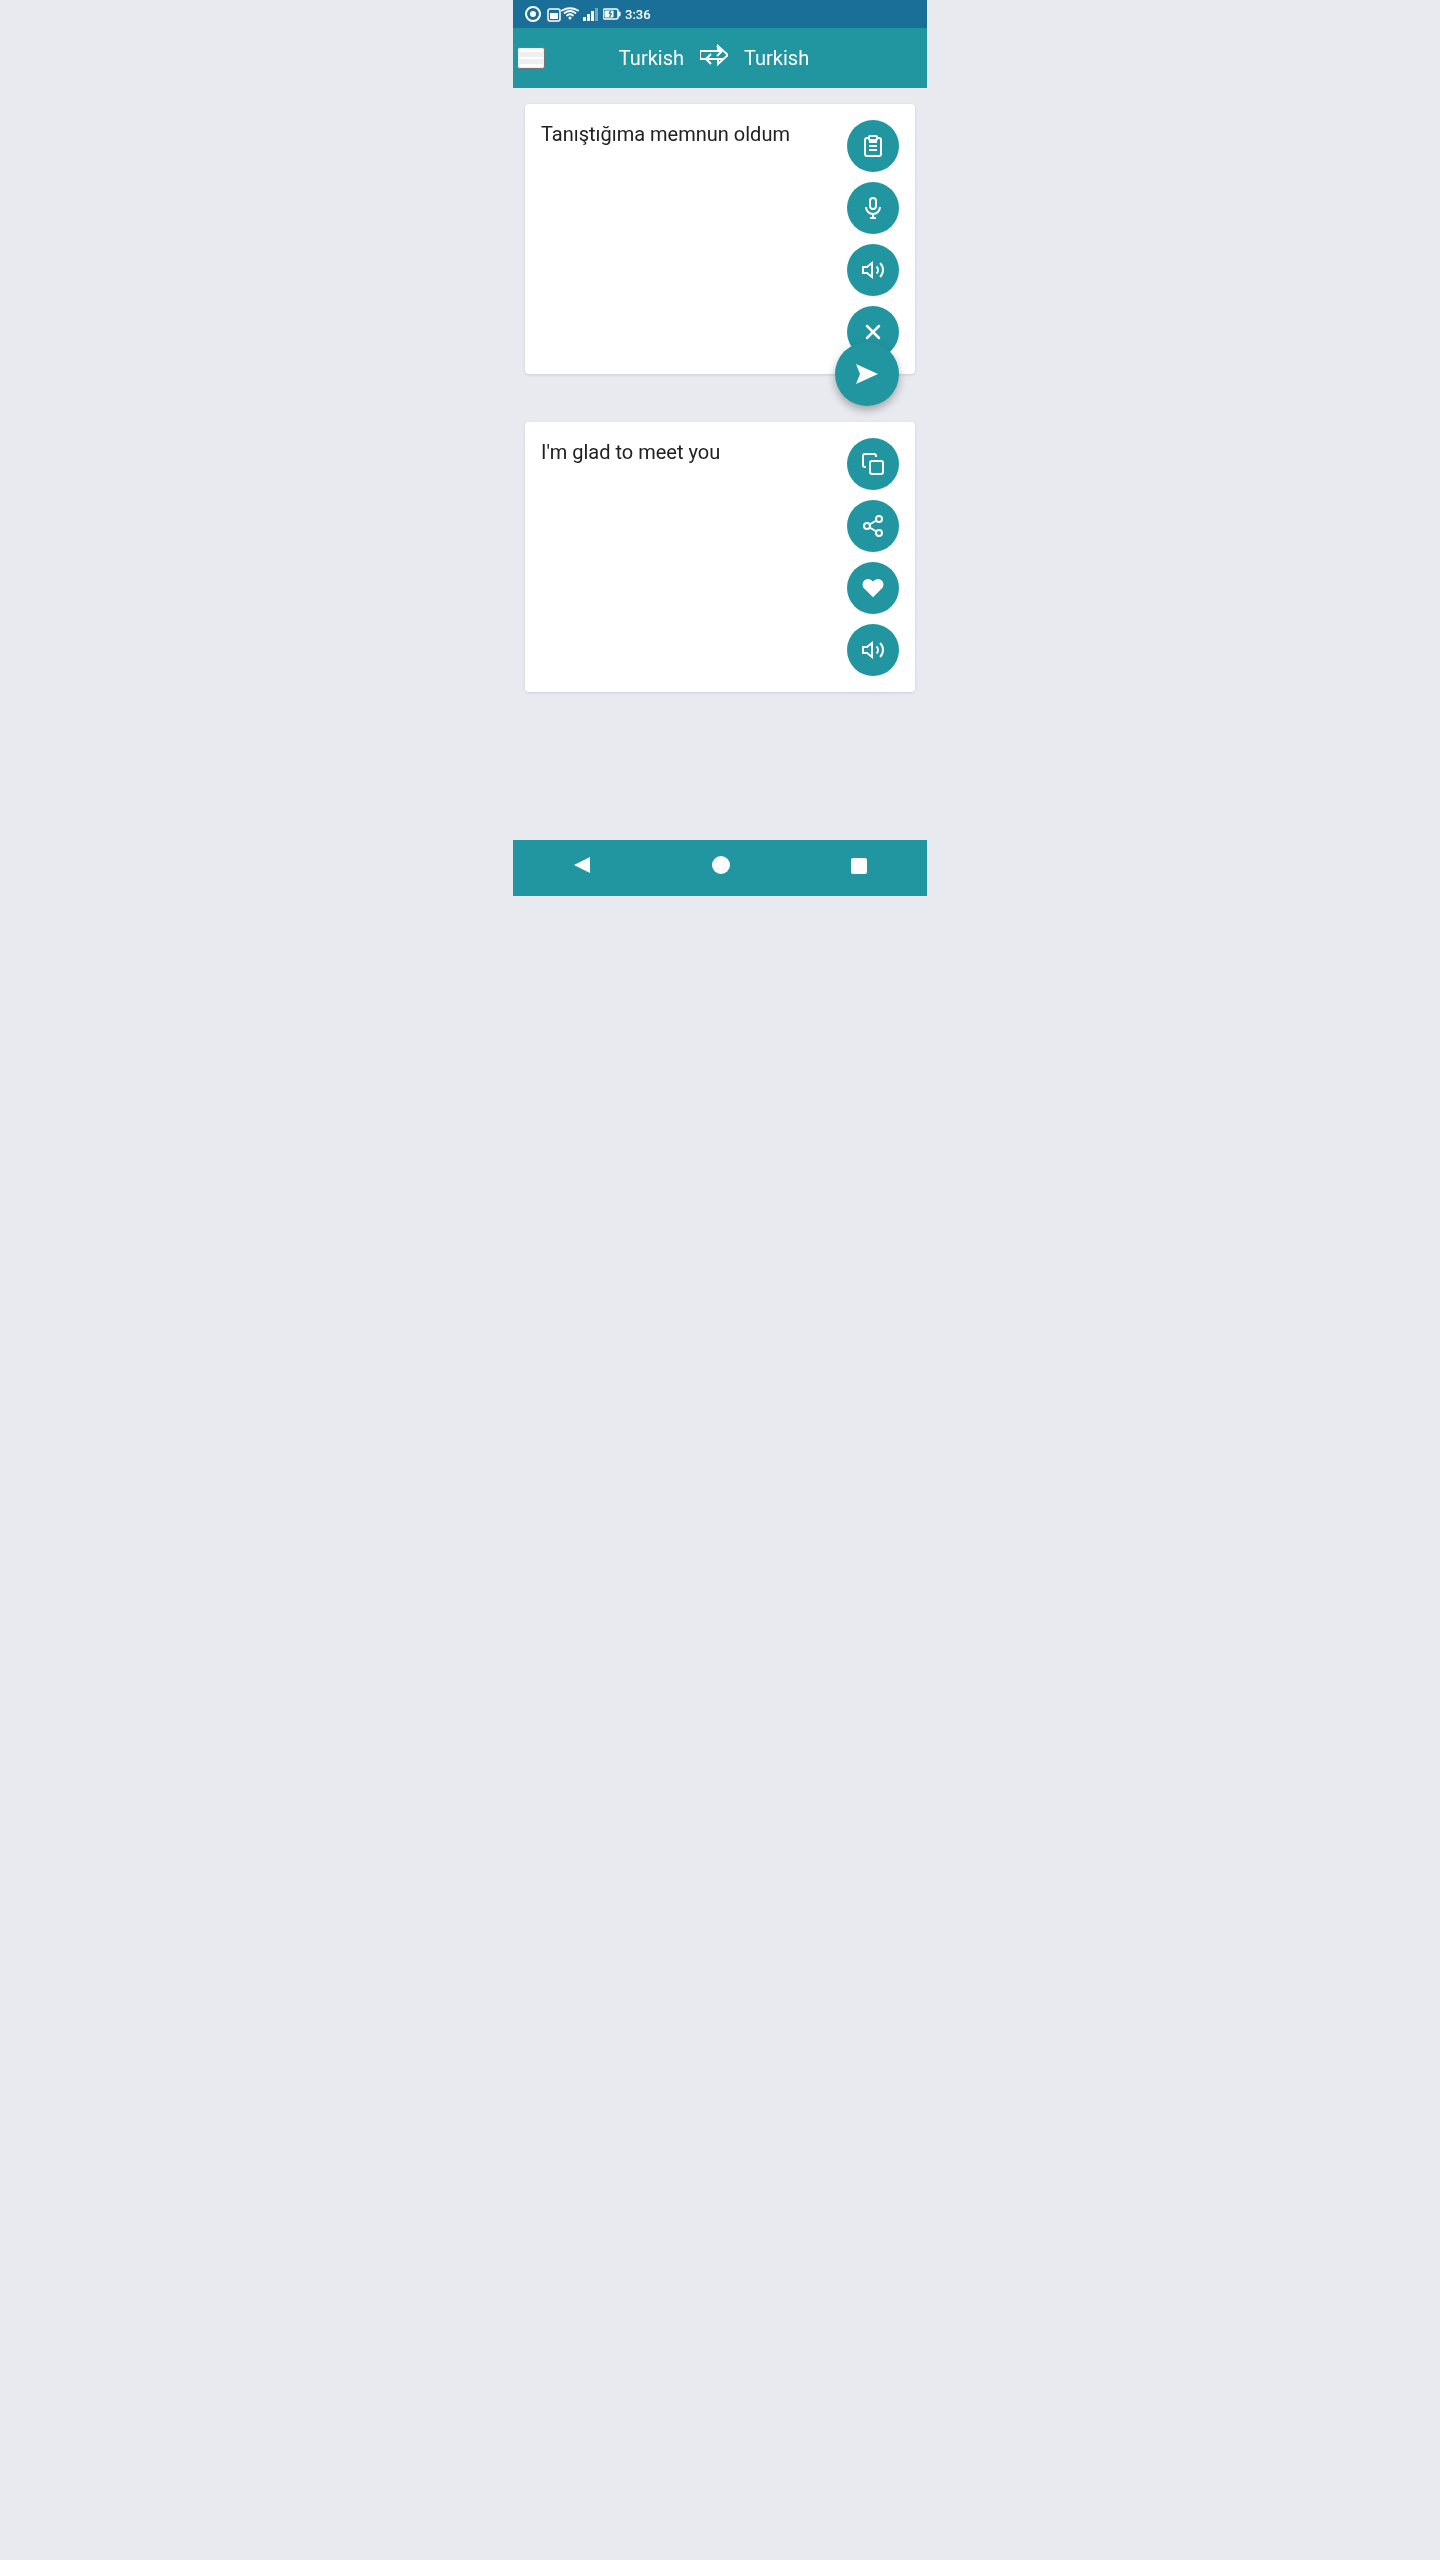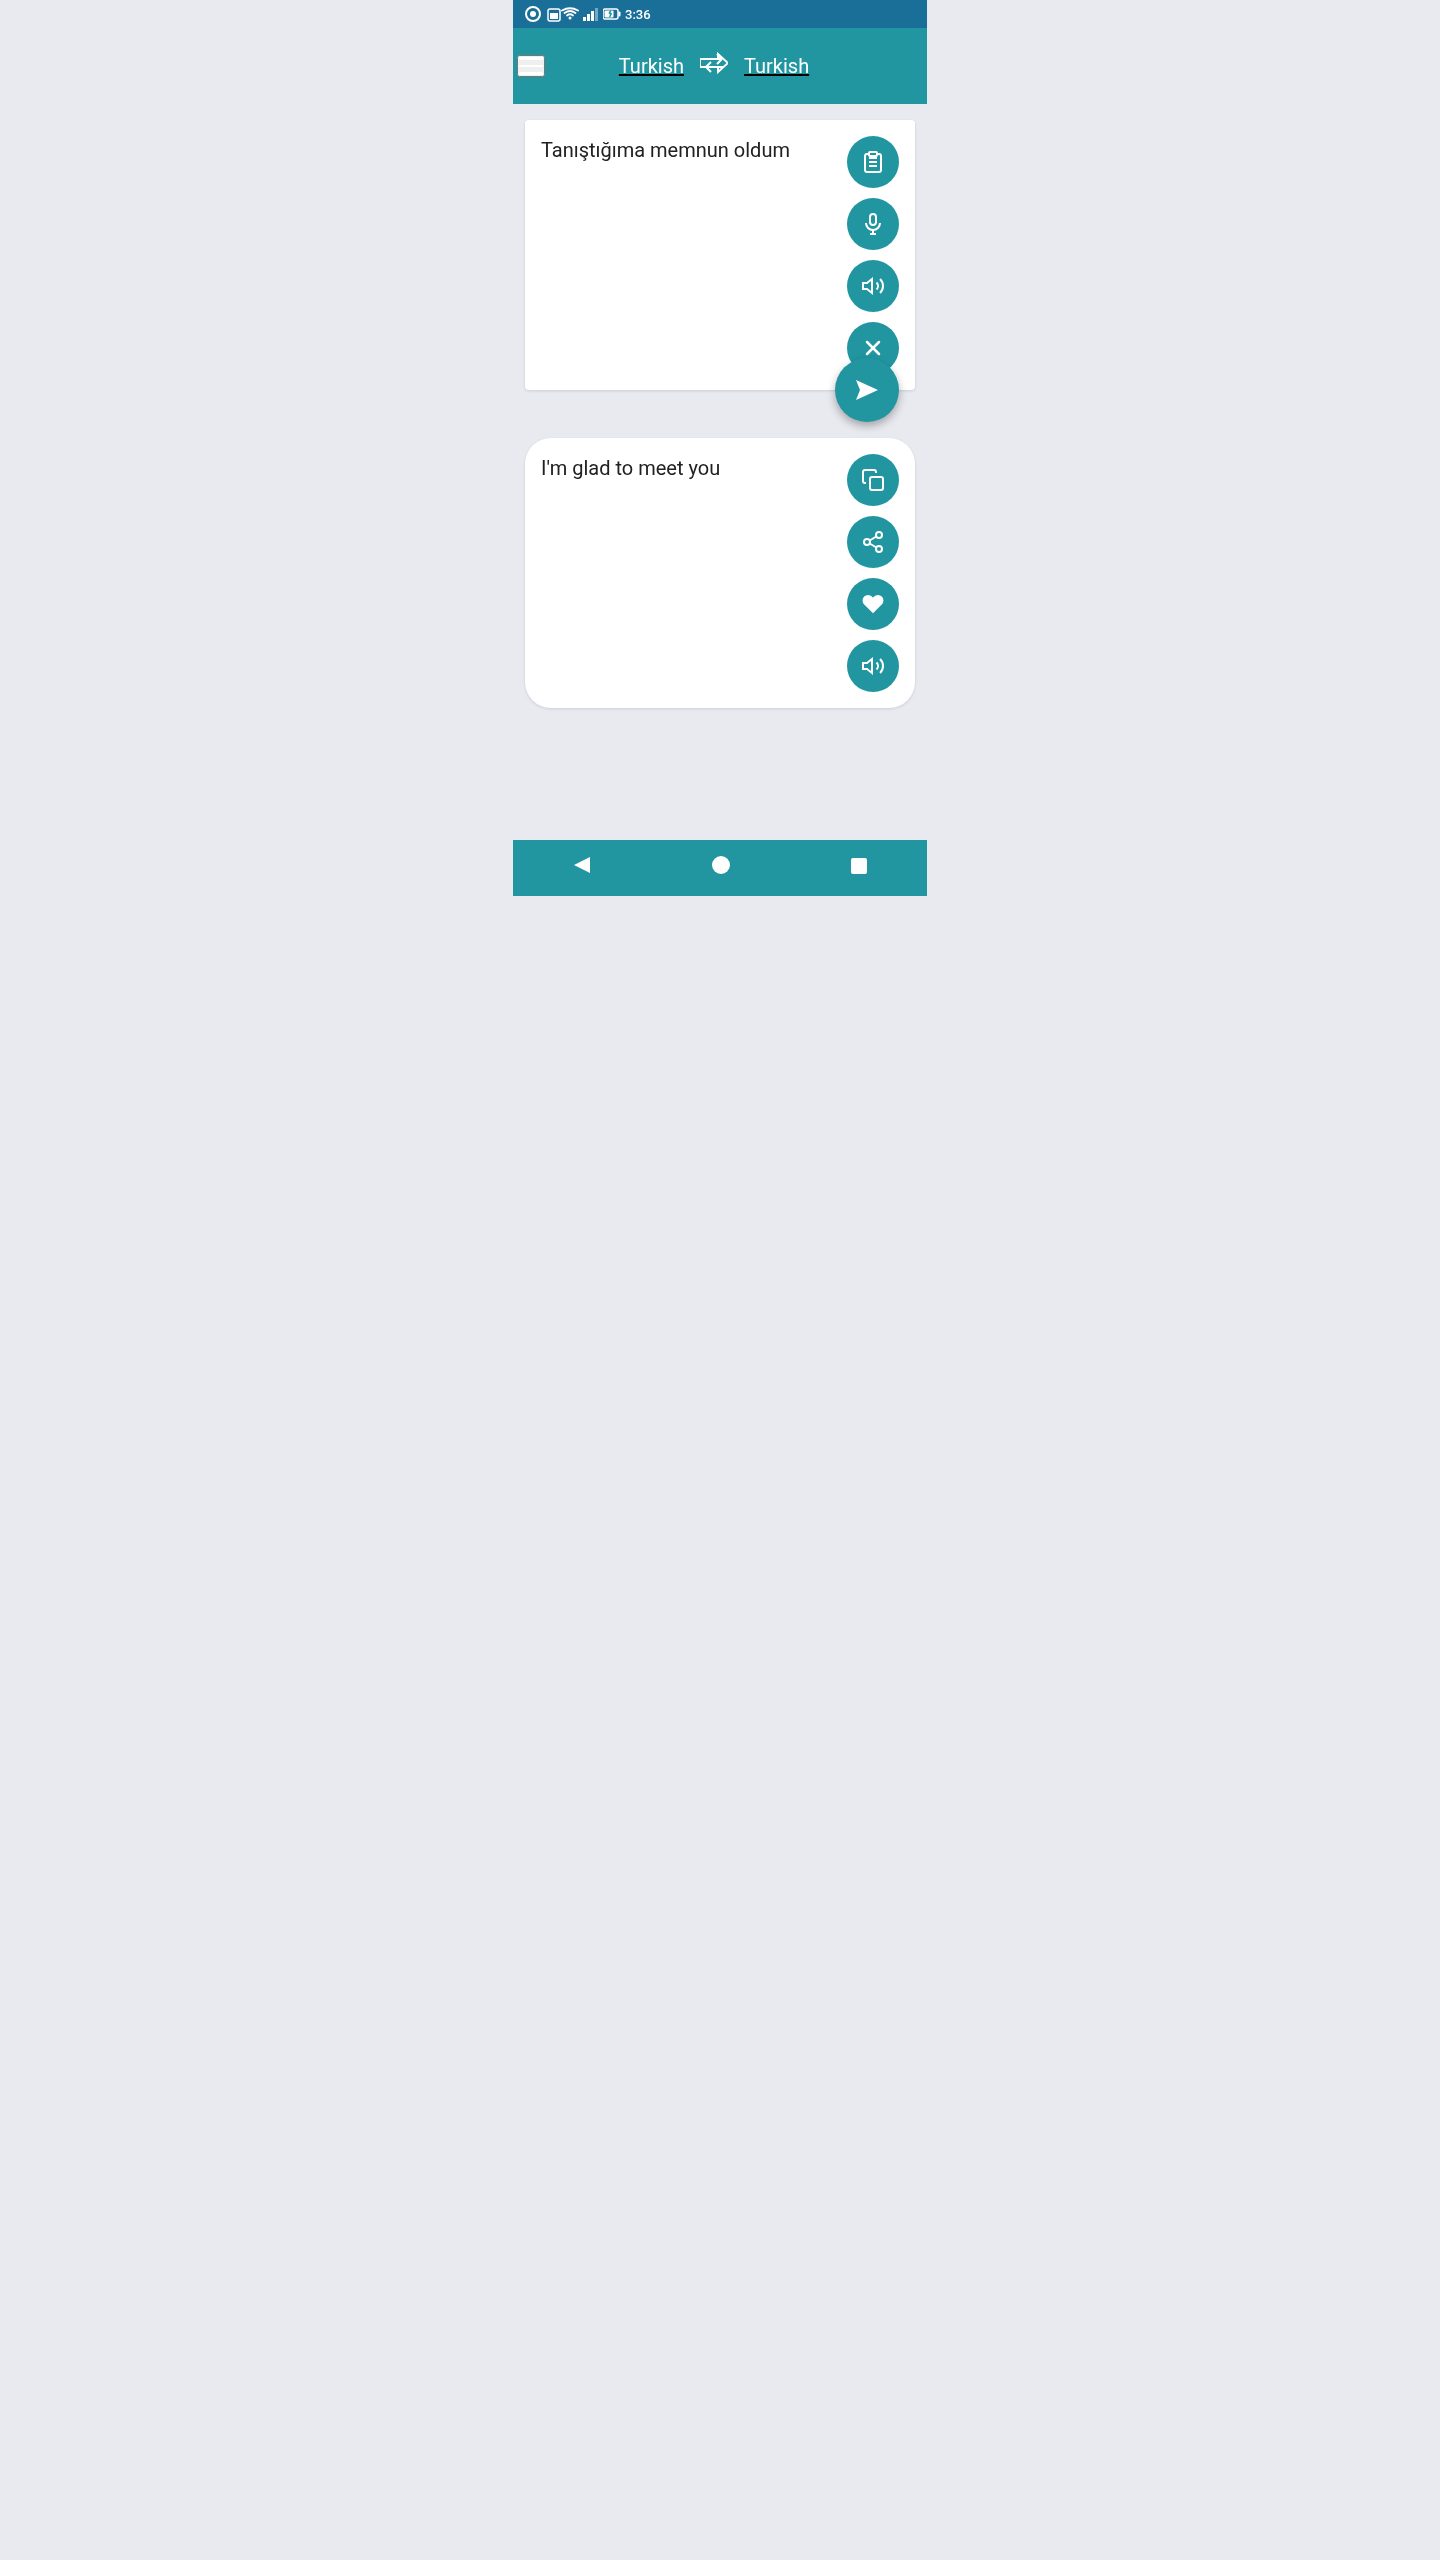--- a/index.html
+++ b/index.html
@@ -34,26 +34,25 @@
       align-items: center;
       gap: 4px;
       color: white;
       font-size: 13px;
       font-weight: 500;
     }
 
     
     .app-bar {
       background: #2196a0;
-      height: 76px;
+      height: 60px;
       display: flex;
       align-items: center;
       justify-content: space-between;
       padding: 0 4px;
-      text-decoration: underline;
     }
     .menu-icon {
       color: white;
       font-size: 22px;
       cursor: pointer;
       display: flex;
       flex-direction: column;
       gap: 5px;
     }
     .menu-icon span {
@@ -154,21 +153,20 @@
       box-shadow: 0 4px 8px rgba(0,0,0,0.3);
     }
 
     .panel-top {
       margin-bottom: 4px;
       position: relative;
     }
 
     .panel-bottom {
       margin-top: 0;
-      border-radius: 26px;
     }
 
     
     .bottom-nav {
       background: #2196a0;
       height: 56px;
       display: flex;
       align-items: center;
       justify-content: space-around;
     }

